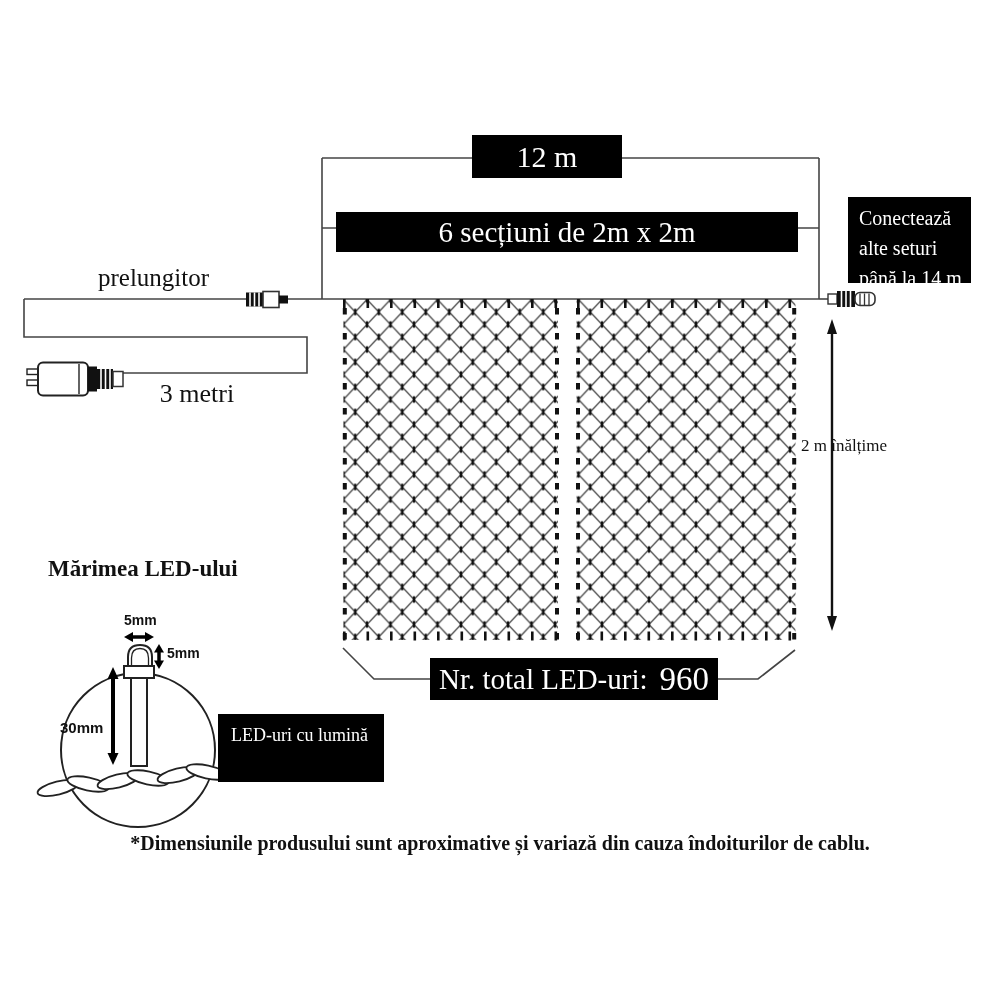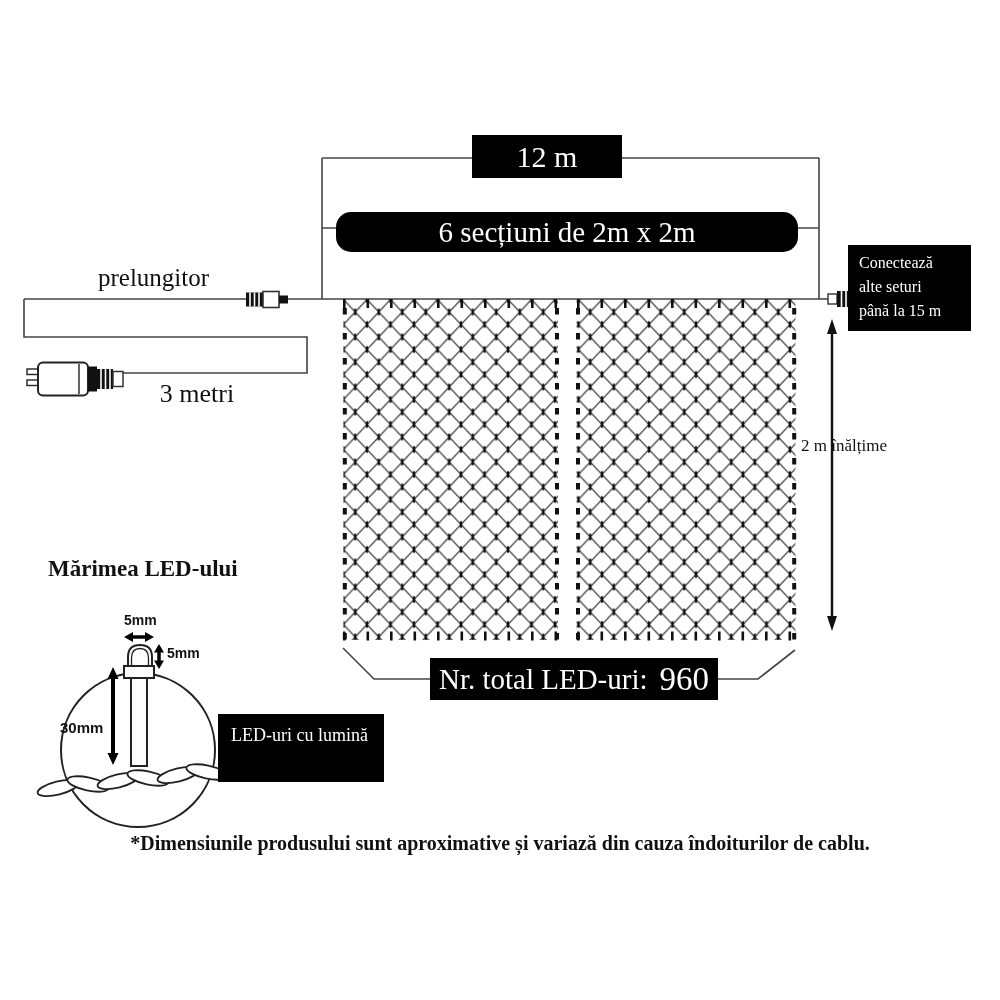--- a/index.html
+++ b/index.html
@@ -4,23 +4,23 @@
 <style>
   html,body{margin:0;padding:0;background:#fff;}
   .stage{position:relative;width:1000px;height:1000px;background:#ffffff;overflow:hidden;
          font-family:"Liberation Serif", serif;color:#111;}
   .stage svg{position:absolute;left:0;top:0;}
   .lbl{position:absolute;white-space:nowrap;}
   .blackbox{position:absolute;background:#000;color:#fff;}
   .bar-12m{left:472px;top:135px;width:150px;height:43px;display:flex;align-items:center;justify-content:center;
            font-size:30px;}
   .bar-sections{left:336px;top:212px;width:462px;height:40px;display:flex;align-items:center;justify-content:center;
-           font-size:29px;border-radius:15px;}
-  .connect-box{left:848px;top:197px;width:123px;height:86px;font-size:16px;line-height:1.5;
-           padding:6px 0 4px 11px;box-sizing:border-box;margin-top:48px;}
+           font-size:29px;}
+  .connect-box{left:848px;top:197px;width:123px;height:86px;font-size:20px;line-height:1.5;
+           padding:6px 0 4px 11px;box-sizing:border-box;}
   .leds-bar{left:430px;top:658px;width:288px;height:42px;display:flex;align-items:center;justify-content:center;
            gap:12px;}
   .leds-bar .t{font-size:29px;}
   .leds-bar .v{font-size:33px;}
   .led-note{left:218px;top:714px;width:166px;height:68px;font-size:18px;line-height:1.65;
            padding:7px 0 0 13px;box-sizing:border-box;}
   .prelungitor{left:98px;top:264px;width:145px;text-align:left;font-size:25px;}
   .metri3{left:147px;top:379px;width:100px;text-align:center;font-size:26px;}
   .height-lbl{left:801px;top:436px;font-size:17px;}
   .led-title{left:48px;top:556px;font-size:23px;font-weight:bold;}
@@ -151,21 +151,21 @@
     <span>12 m</span>
   </div>
 
   <div class="blackbox bar-sections">
     <span>6 secțiuni de 2m x 2m</span>
   </div>
 
   <div class="blackbox connect-box">
     <div>Conectează</div>
     <div>alte seturi</div>
-    <div>până la 15 m</div>
+    <div>până la 14 m</div>
   </div>
 
   <div class="blackbox leds-bar">
     <span class="t">Nr. total LED-uri:</span>
     <span class="v">960</span>
   </div>
 
   <div class="blackbox led-note">
     <div>LED-uri cu lumină</div>
   </div>

